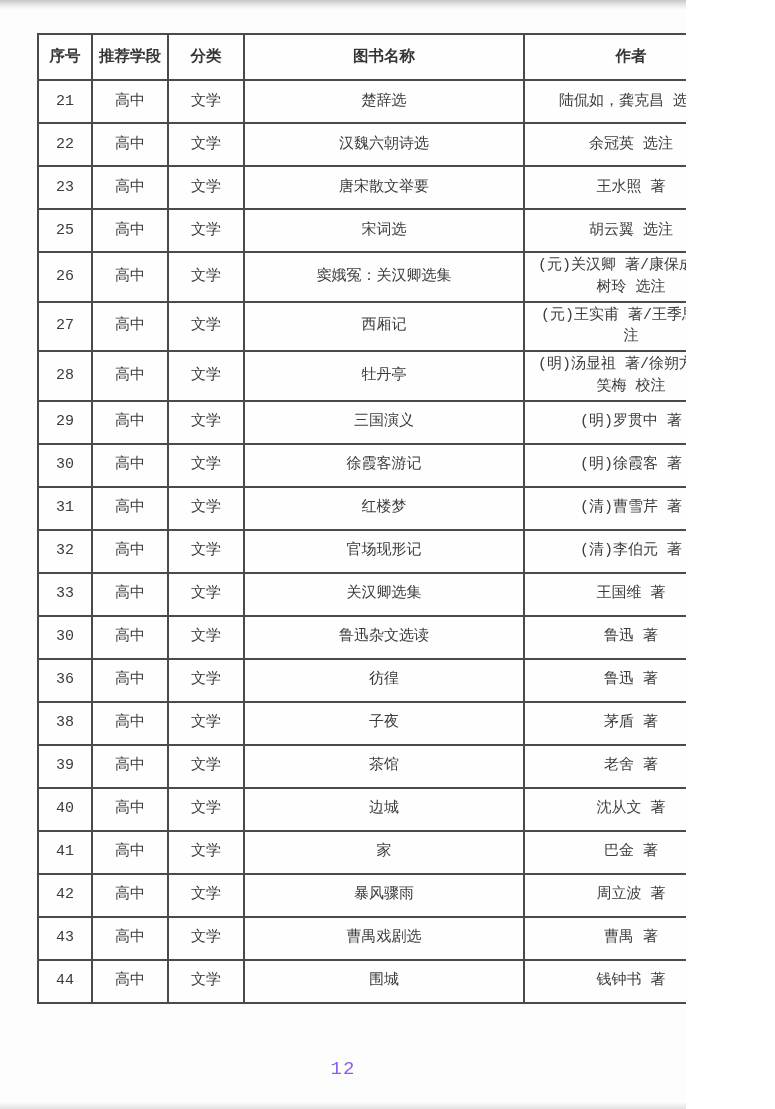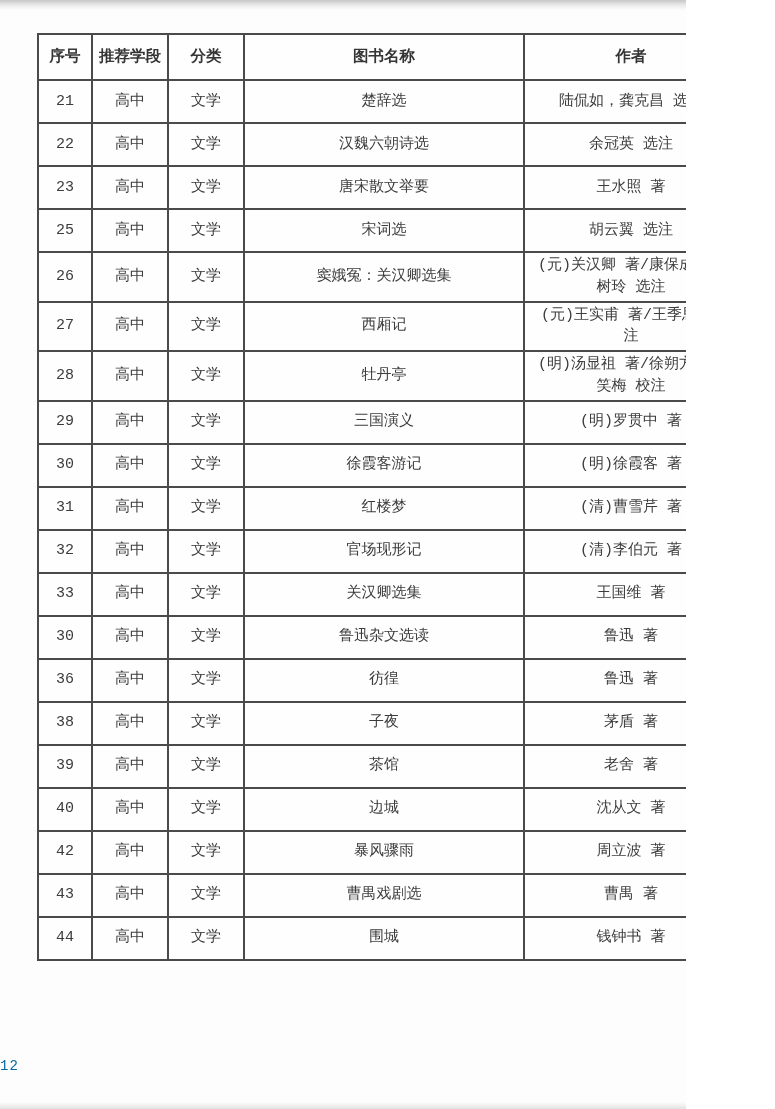--- a/index.html
+++ b/index.html
@@ -58,22 +58,23 @@
   }
   .book-table td.c-author {
     padding: 2px 12px;
     margin-left: 47px;
   }
   .page-number {
     position: absolute;
     top: 1058px;
     left: 0;
     width: 100%;
-    font-size: 14px;
-    color: #0369a1;
+    text-align: center;
+    font-size: 19px;
+    color: #8b5cf6;
     letter-spacing: 1px;
   }
 </style>
 </head>
 <body>
 
 <div class="page">
   <div class="edge-top"></div>
 
   <table class="book-table">
@@ -207,20 +208,27 @@
     <td class="c-author">老舍 著</td>
   </tr>
         <tr>
     <td class="c-no">40</td>
     <td class="c-stage">高中</td>
     <td class="c-cat">文学</td>
     <td class="c-title">边城</td>
     <td class="c-author">沈从文 著</td>
   </tr>
         <tr>
+    <td class="c-no">41</td>
+    <td class="c-stage">高中</td>
+    <td class="c-cat">文学</td>
+    <td class="c-title">家</td>
+    <td class="c-author">巴金 著</td>
+  </tr>
+        <tr>
     <td class="c-no">42</td>
     <td class="c-stage">高中</td>
     <td class="c-cat">文学</td>
     <td class="c-title">暴风骤雨</td>
     <td class="c-author">周立波 著</td>
   </tr>
         <tr>
     <td class="c-no">43</td>
     <td class="c-stage">高中</td>
     <td class="c-cat">文学</td>

